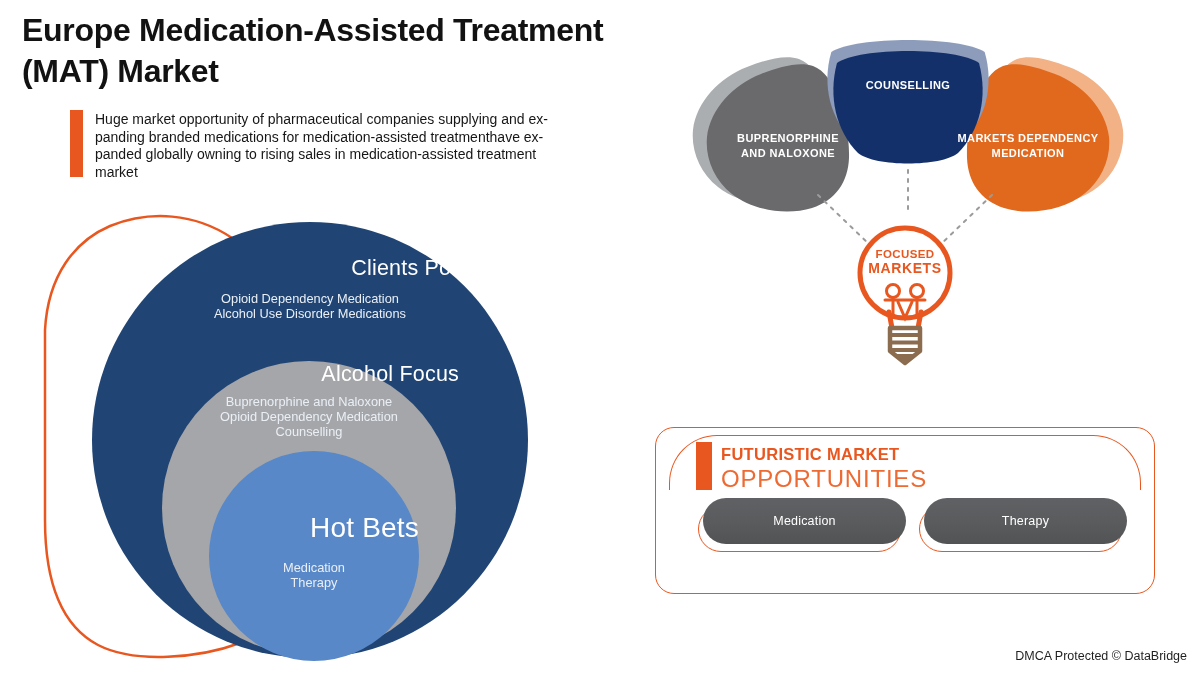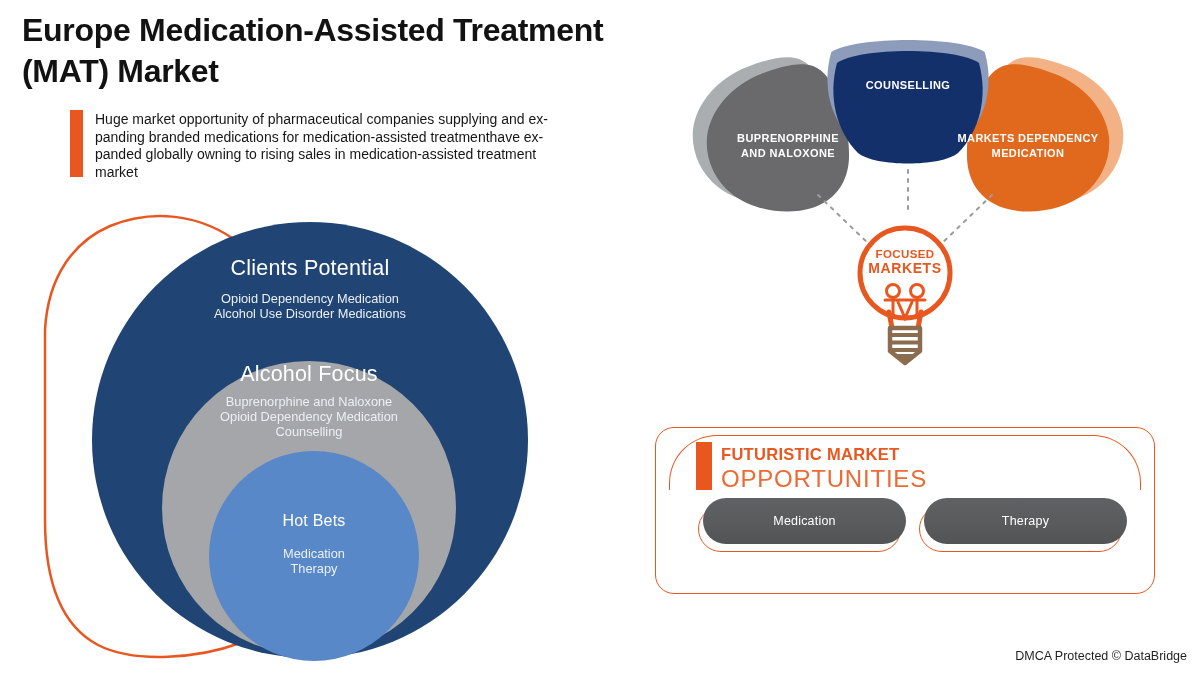--- a/index.html
+++ b/index.html
@@ -35,28 +35,28 @@
   .desc{font-size:14px;line-height:17.5px;padding-top:1px;color:var(--text_dark);}
 
   
   .venn-svg{position:absolute;left:40px;top:200px;}
   .venn-outline-path{fill:none;stroke:var(--accent_orange);stroke-width:2.5;}
   .circle{position:absolute;border-radius:50%;}
   .circle.navy{left:92px;top:222px;width:436px;height:436px;background:var(--circle_navy);}
   .circle.gray{left:162px;top:361px;width:294px;height:294px;background:var(--circle_gray);}
   .circle.blue{left:209px;top:451px;width:210px;height:210px;background:var(--circle_blue);}
   .venn-label{position:absolute;text-align:center;color:#fff;}
-  .venn-label .vl-title{font-size:21.5px;font-weight:400;letter-spacing:.2px;}
+  .venn-label .vl-title{font-size:21.5px;font-weight:400;letter-spacing:.2px;text-align:right;}
   .venn-label .vl-items{font-size:12.8px;line-height:1.17;color:#EAEFF6;}
   .venn-label.outer{left:110px;top:256px;width:400px;}
   .venn-label.outer .vl-items{margin-top:11px;}
   .venn-label.middle{left:159px;top:362px;width:300px;}
   .venn-label.middle .vl-items{margin-top:8px;}
   .venn-label.inner{left:209px;top:512px;width:210px;}
-  .venn-label.inner .vl-title{font-size:16px;}
+  .venn-label.inner .vl-title{font-size:28px;}
   .venn-label.inner .vl-items{margin-top:17px;}
 
   
   .focus{position:absolute;left:660px;top:10px;width:540px;height:370px;}
   .focus svg{position:absolute;left:0;top:0;}
   .f-shadow-gray{fill:var(--petal_gray_shadow);}
   .f-petal-gray{fill:var(--petal_gray);}
   .f-shadow-peach{fill:var(--petal_orange_shadow);}
   .f-petal-orange{fill:var(--petal_orange);}
   .f-shadow-steel{fill:var(--petal_navy_shadow);}

